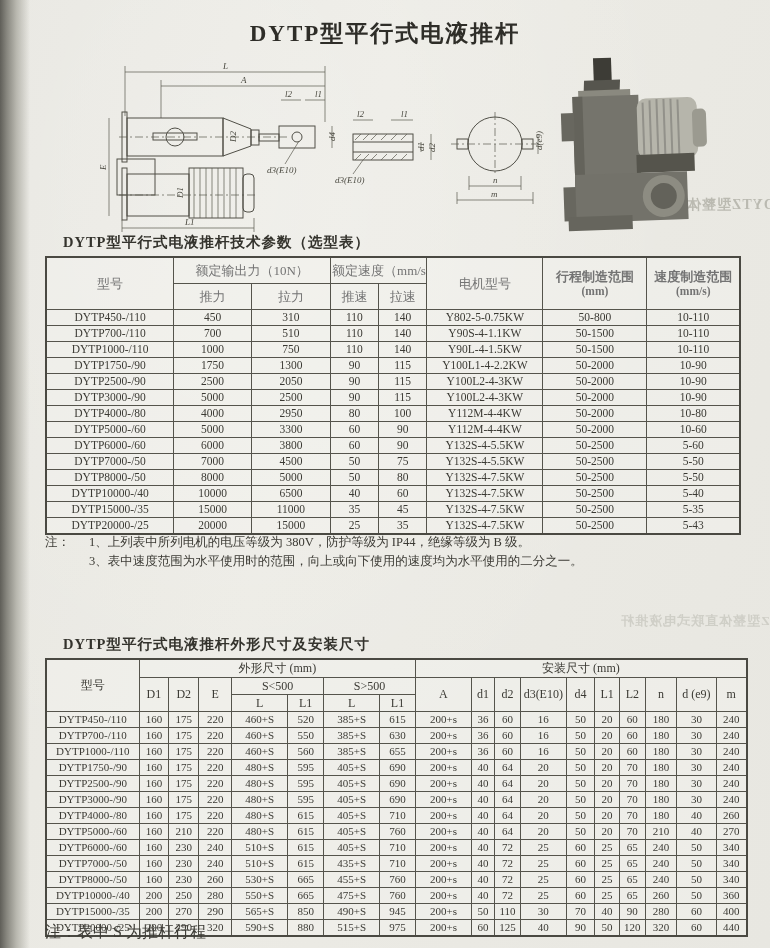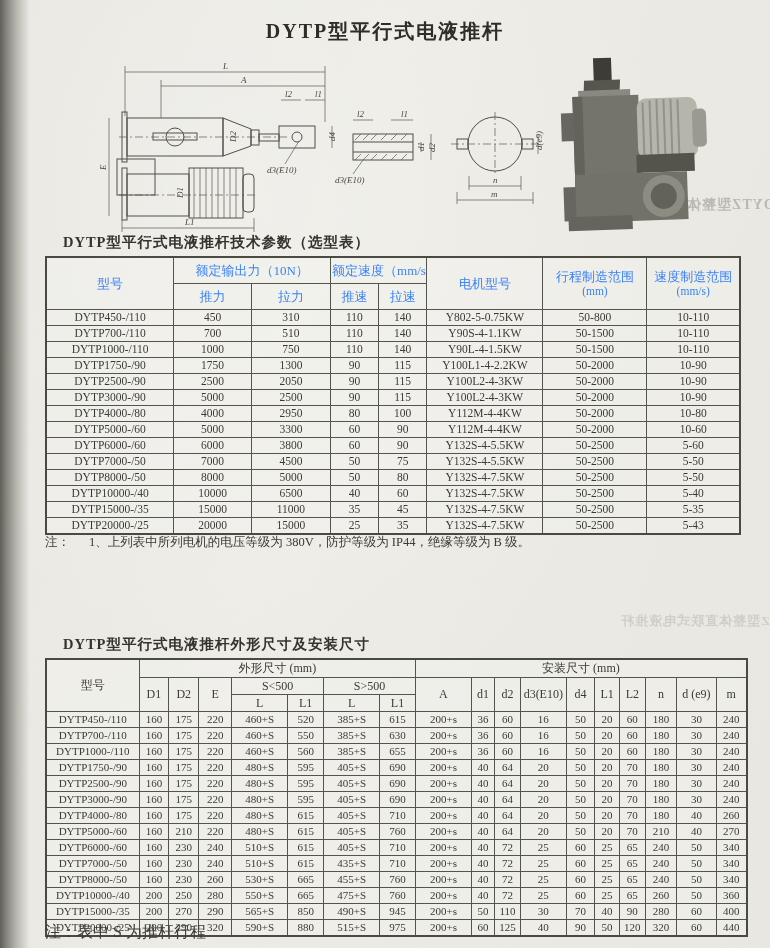--- a/index.html
+++ b/index.html
@@ -8,39 +8,39 @@
     background:
       radial-gradient(ellipse at 30% 20%, rgba(255,255,255,.25), rgba(0,0,0,0) 60%),
       linear-gradient(105deg, #e7e6e0 0%, #ecebe5 40%, #e8e7e1 100%);
     font-family:"Liberation Serif","DejaVu Serif",serif;
     color:#3b3a34;
   }
   .binding{position:absolute;left:0;top:0;width:30px;height:948px;
     background:linear-gradient(to right,#474640 0%,#75746c 22%,#b0afa6 55%,rgba(234,233,227,0) 100%);
     opacity:.85;}
   .page-title{position:absolute;left:0;top:18px;width:770px;text-align:center;
-    font-size:20px;font-weight:bold;letter-spacing:2px;color:#2e2d28;}
+    font-size:23px;font-weight:bold;letter-spacing:2px;color:#2e2d28;}
   .figure-area{position:absolute;left:95px;top:56px;width:450px;height:178px;}
   .photo-area{position:absolute;left:538px;top:55px;width:190px;height:182px;}
   .section-title{position:absolute;left:63px;font-size:14.5px;font-weight:bold;color:#34332d;letter-spacing:1px;}
   .st1{top:233px;}
   .st2{top:635px;}
 
   table{border-collapse:collapse;table-layout:fixed;background:rgba(245,244,239,.45);}
   .t1{position:absolute;left:45px;top:256px;width:696px;}
   .t2{position:absolute;left:45px;top:658px;width:703px;}
   th,td{border:1px solid #55544c;text-align:center;vertical-align:middle;
     padding:0 1px;overflow:hidden;white-space:nowrap;}
   table{border:2px solid #4a4942;}
-  .t1 th{font-size:13px;font-weight:normal;height:25px;color:#3b82f6;}
+  .t1 th{font-size:13px;font-weight:normal;height:25px;color:#737373;}
   .t1 td{font-size:11.5px;height:15px;line-height:15px;}
   .t2 th{font-size:12px;font-weight:normal;height:16px;color:#3b3a34;margin-top:36px;}
   .t2 td{font-size:11px;height:15px;line-height:15px;}
   .unit-line{font-size:11.5px;display:block;line-height:13px;}
-  .hdr-2line span{display:block;line-height:15px;}
+  .hdr-2line span{display:block;line-height:15px;font-weight:bold;}
 
   .notes{position:absolute;left:45px;top:533px;width:690px;font-size:12.5px;line-height:1.55;color:#3b3a34;}
   .notes .note-label{position:absolute;left:0;top:0;}
   .notes .note-items{margin-left:44px;}
   .note2{position:absolute;left:45px;top:922px;font-size:16px;color:#3b3a34;}
 
   svg text{font-family:"Liberation Serif","DejaVu Serif",serif;}
   .dim{stroke:#5a594f;stroke-width:.7;fill:none;}
   .part{stroke:#504f47;stroke-width:1;fill:none;}
   .dimtxt{font-size:9px;font-style:italic;fill:#4a4940;}
@@ -365,20 +365,21 @@
         <td>50-2500</td>
         <td>5-43</td>
       </tr>
     </tbody>
 </table>
 
 <div class="notes">
   <span class="note-label">注：</span>
   <div class="note-items">
       <div>1、上列表中所列电机的电压等级为 380V，防护等级为 IP44，绝缘等级为 B 级。</div>
+      <div>3、表中速度范围为水平使用时的范围，向上或向下使用的速度均为水平使用的二分之一。</div>
     </div>
 </div>
 
 <div class="section-title st2">DYTP型平行式电液推杆外形尺寸及安装尺寸</div>
 <table class="t2">
   <colgroup>
     <col style="width:13.3%">
       <col style="width:4.2%">
       <col style="width:4.3%">
       <col style="width:4.7%">

